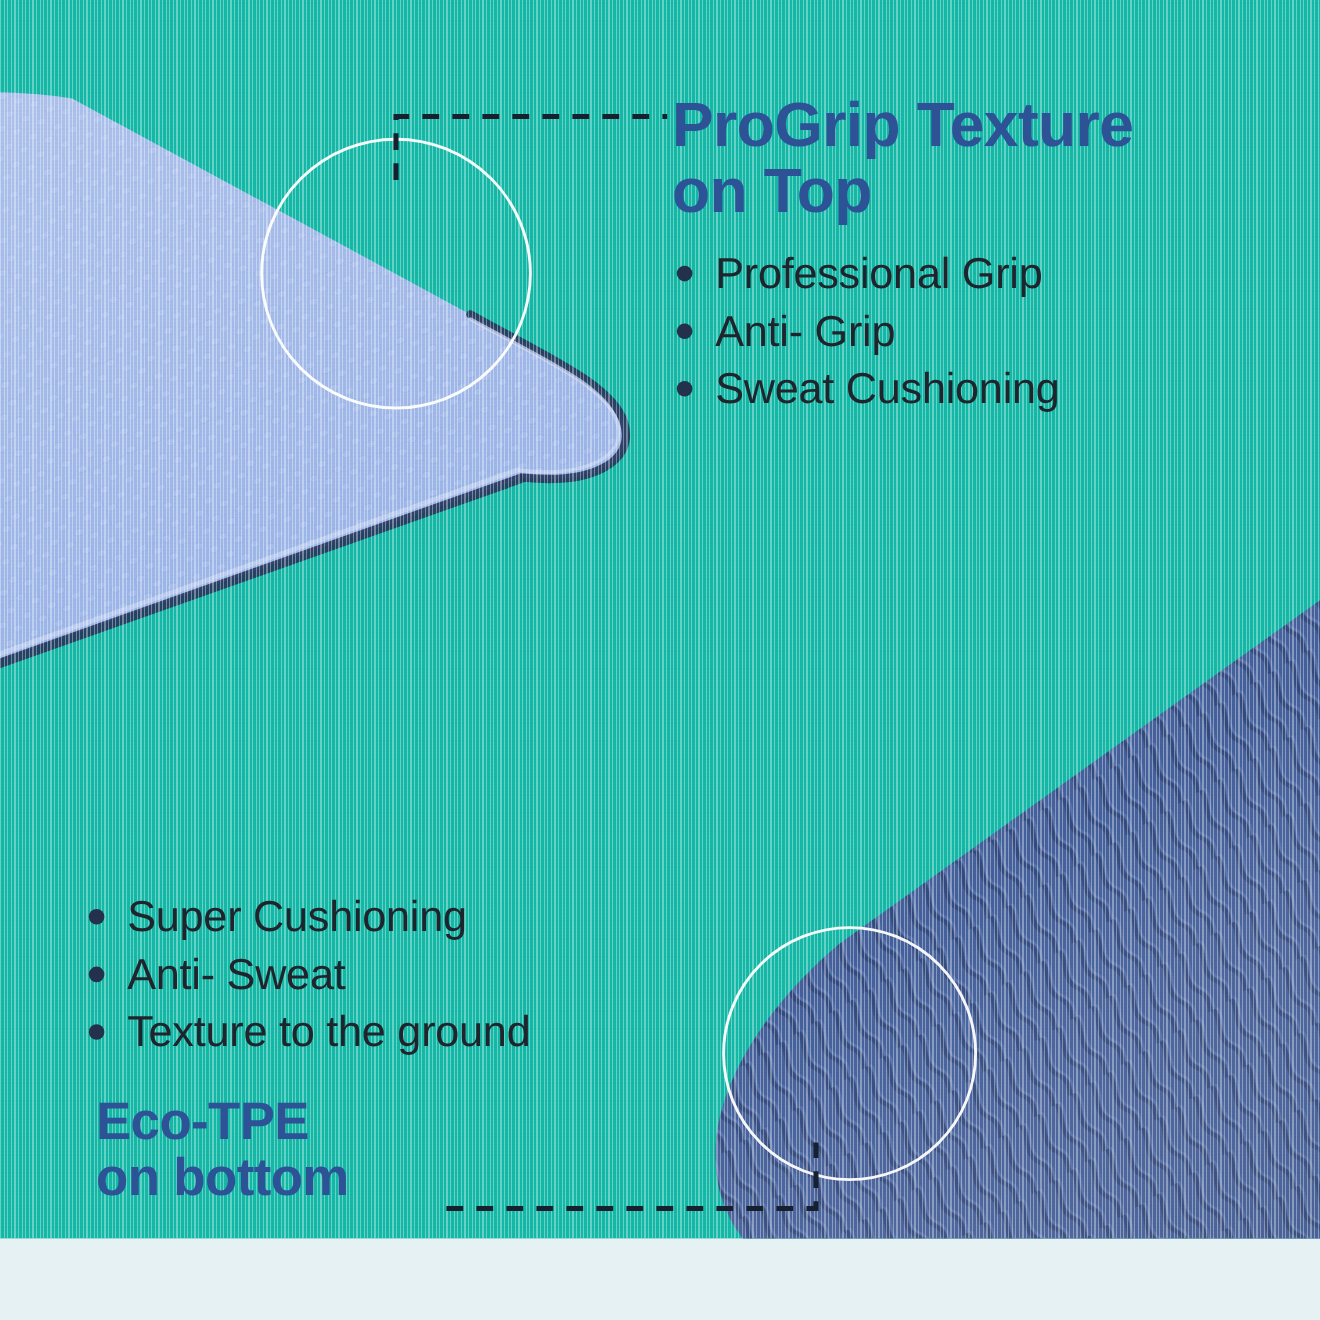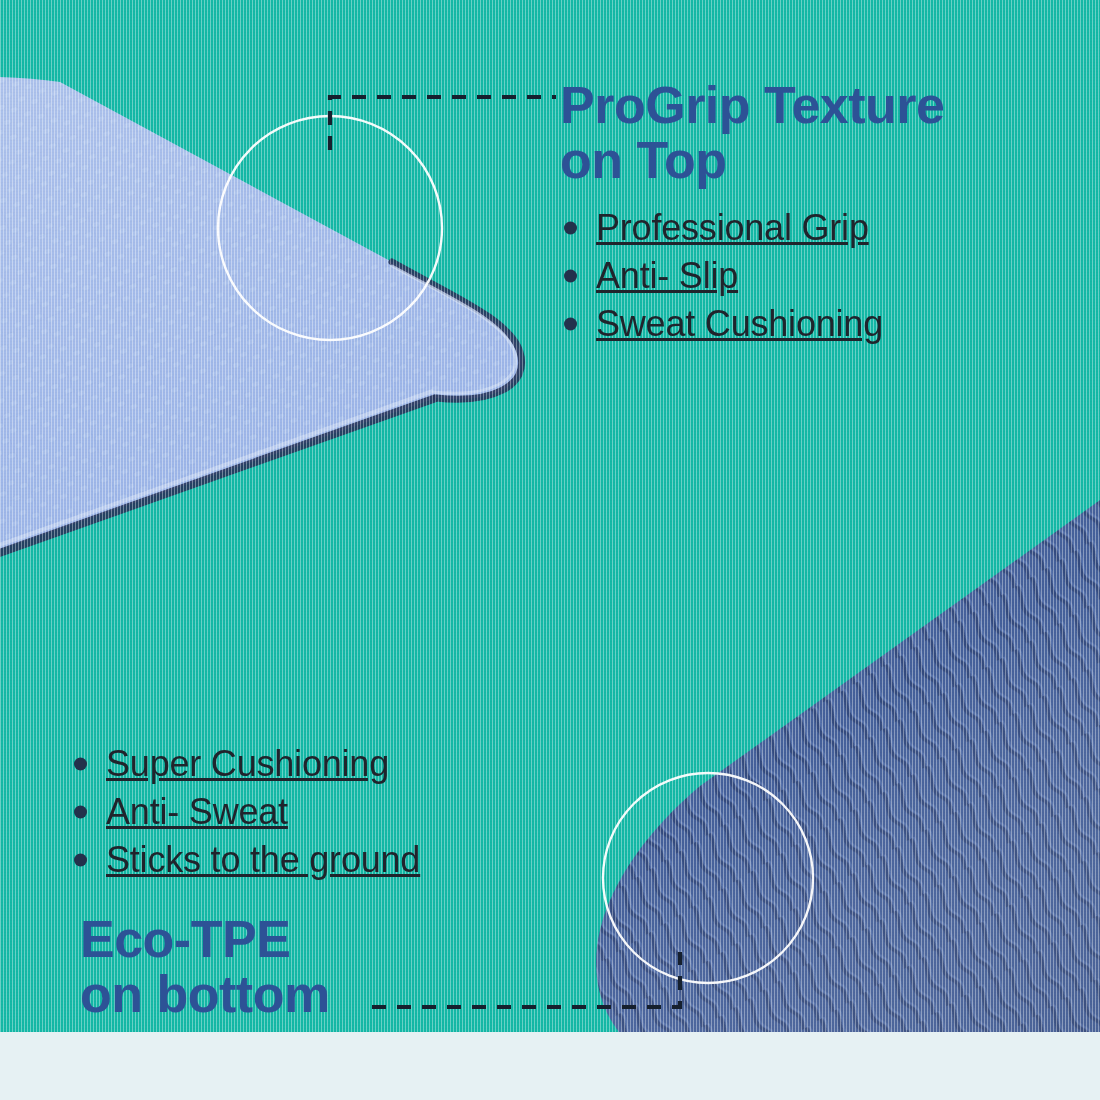--- a/index.html
+++ b/index.html
@@ -34,27 +34,26 @@
 
   .heading{
     font-weight:bold;
     color:#2d5296;
     line-height:1.06;
     letter-spacing:-0.5px;
     white-space:pre-line;
     margin:0;
   }
   .heading.top{font-size:52px;}
-  .heading.bottom{font-size:52px;}
+  .heading.bottom{font-size:44px;}
 
   ul.features{
     list-style:none;
     margin:0;padding:0;
     color:#20242c;
-    text-decoration:underline;
   }
   ul.features li{
     position:relative;
     font-size:36px;
     line-height:1.33;
     padding-left:36px;
     white-space:nowrap;
     letter-spacing:-0.2px;
   }
   ul.features li .dot{
@@ -176,42 +175,42 @@
   <div class="block" id="top-text">
     <h2 class="heading top">ProGrip Texture
 on Top</h2>
     <ul class="features">
       <li>
         <span class="dot"></span>
         <span>Professional Grip</span>
       </li>
       <li>
         <span class="dot"></span>
-        <span>Anti- Slip</span>
+        <span>Anti- Grip</span>
       </li>
       <li>
         <span class="dot"></span>
         <span>Sweat Cushioning</span>
       </li>
     </ul>
   </div>
 
   <div class="block" id="bottom-bullets">
     <ul class="features">
       <li>
         <span class="dot"></span>
         <span>Super Cushioning</span>
       </li>
       <li>
         <span class="dot"></span>
         <span>Anti- Sweat</span>
       </li>
       <li>
         <span class="dot"></span>
-        <span>Sticks to the ground</span>
+        <span>Texture to the ground</span>
       </li>
     </ul>
   </div>
 
   <div class="block" id="bottom-heading">
     <h2 class="heading bottom">Eco-TPE
 on bottom</h2>
   </div>
 
 </div>

